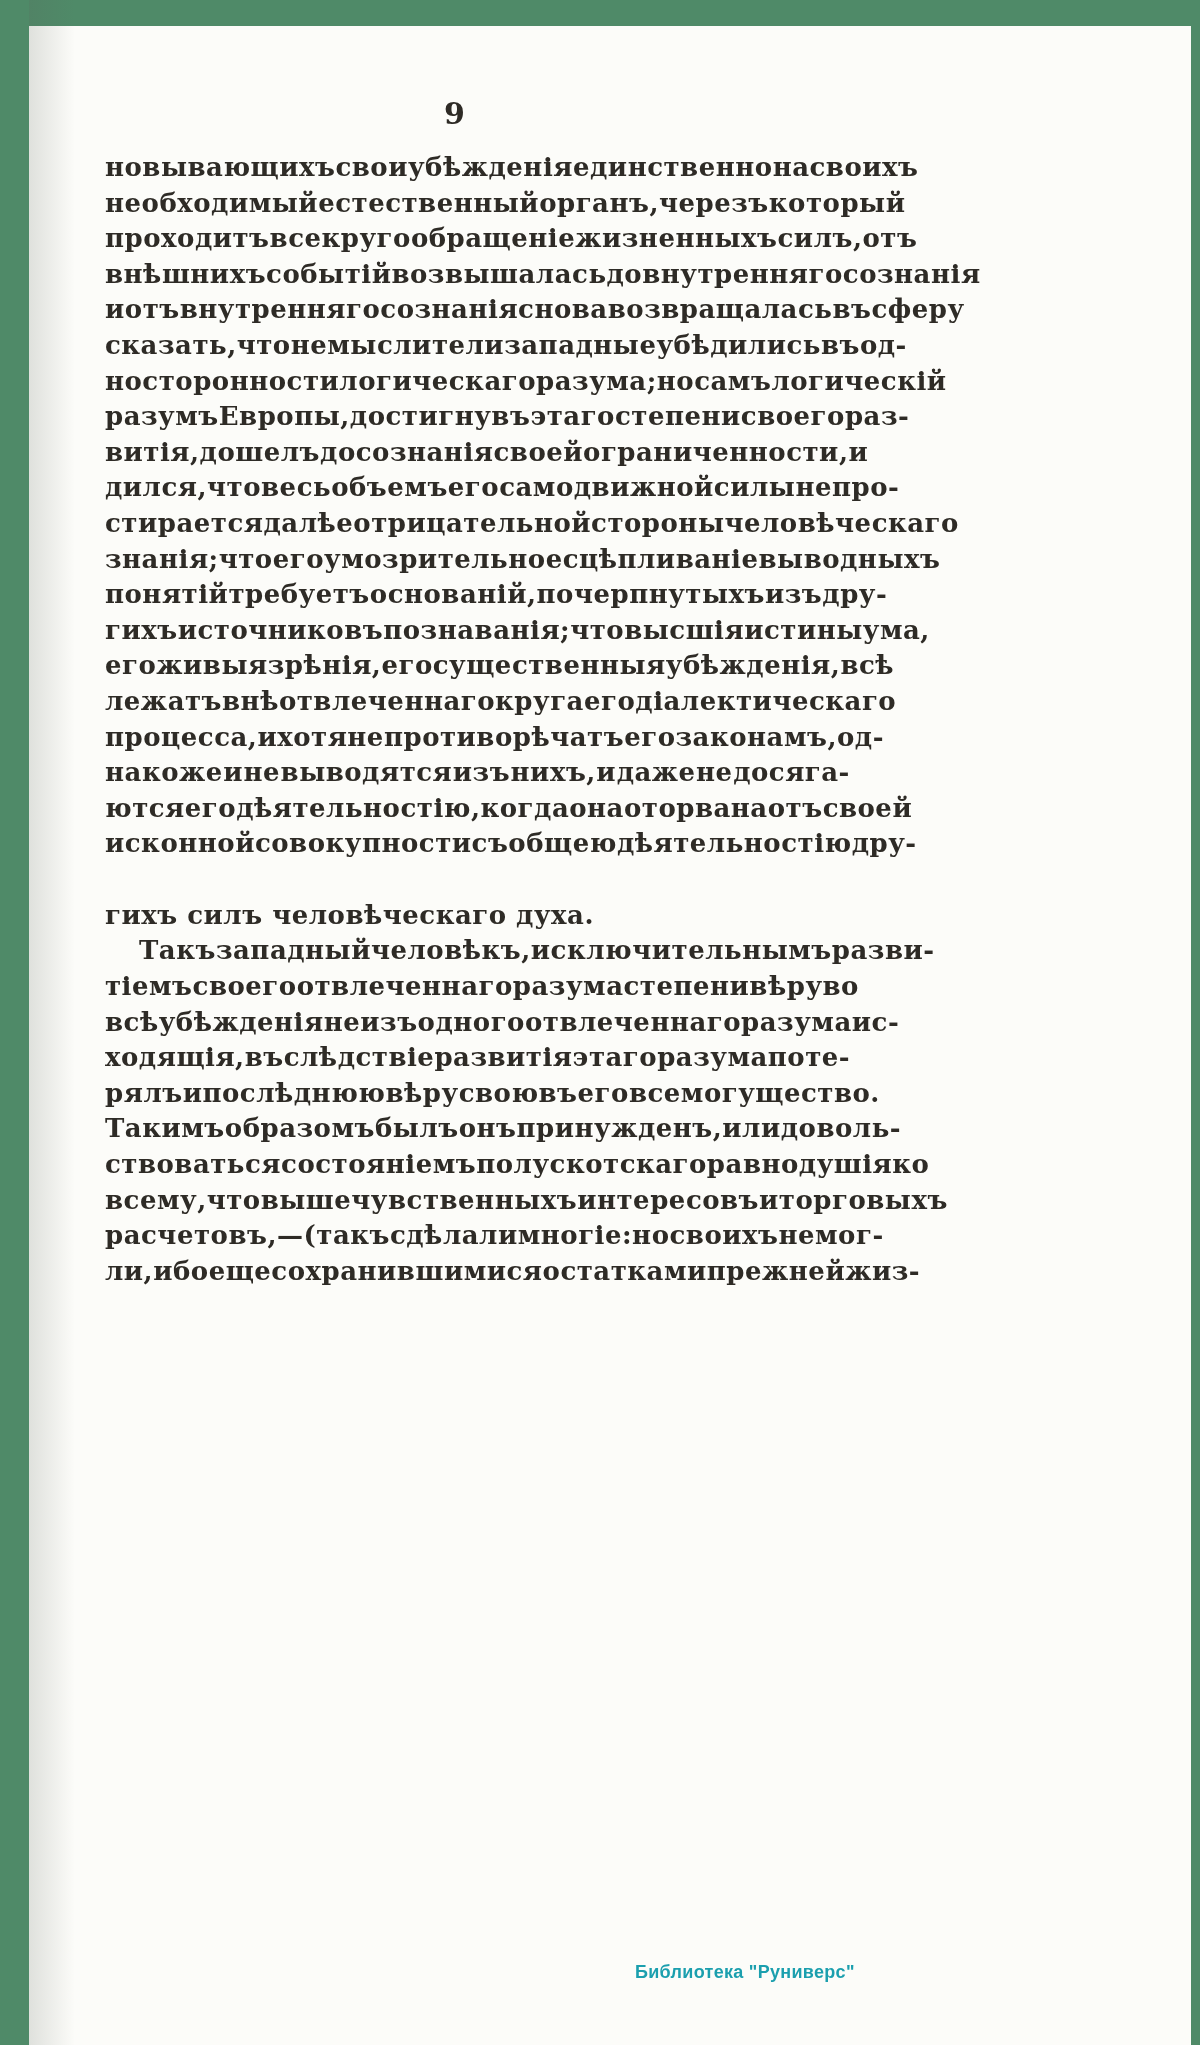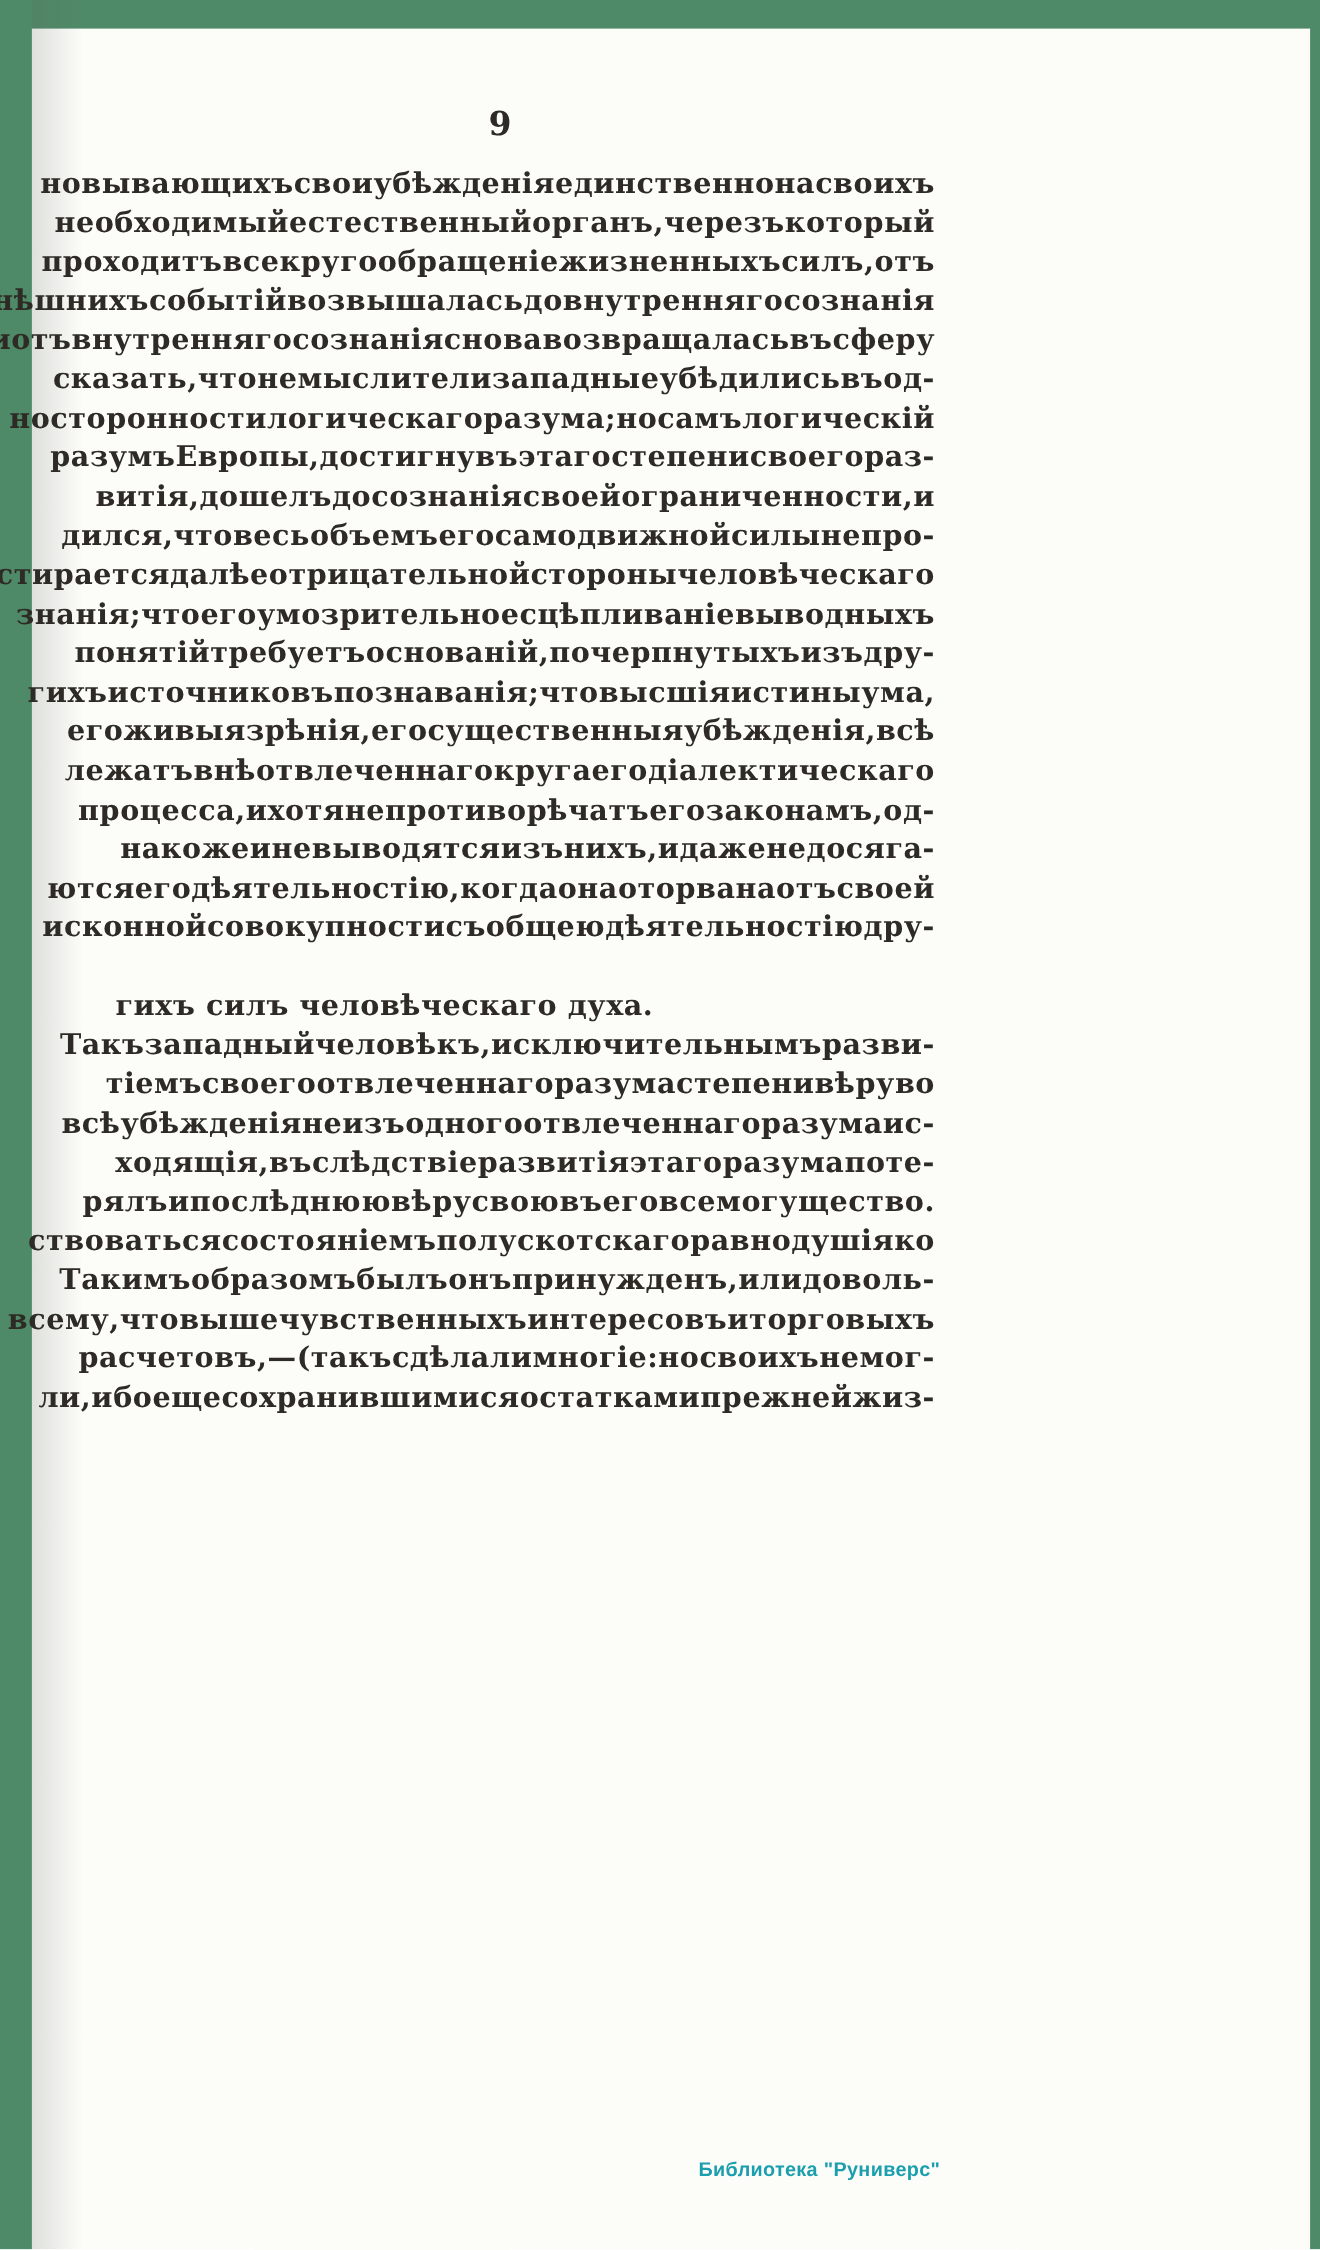--- a/index.html
+++ b/index.html
@@ -30,21 +30,21 @@
     font-size:30px;font-weight:bold;color:var(--ink);
     letter-spacing:1px;
   }
   .text-block{
     position:absolute;top:150px;left:105px;width:745px;
     color:var(--ink);
     font-size:26px;font-weight:bold;
     letter-spacing:0.5px;
   }
   .line{
-    display:flex;justify-content:flex-end;
+    display:flex;justify-content:space-between;
     height:35.6px;line-height:35.6px;
     white-space:pre;
   }
   .line.indent{padding-left:34px;}
   .line.flush{display:block;text-align:left;margin-top:36px;}
   .footer{
     position:absolute;top:1962px;left:635px;
     font-family:"Liberation Sans","DejaVu Sans",sans-serif;
     font-weight:bold;font-size:18px;
     color:var(--footer-teal);
@@ -82,21 +82,21 @@
       <div class="line"><span>процесса,</span><span>и</span><span>хотя</span><span>не</span><span>противорѣчатъ</span><span>его</span><span>законамъ,</span><span>од-</span></div>
       <div class="line"><span>накоже</span><span>и</span><span>не</span><span>выводятся</span><span>изъ</span><span>нихъ,</span><span>и</span><span>даже</span><span>не</span><span>досяга-</span></div>
       <div class="line"><span>ются</span><span>его</span><span>дѣятельностію,</span><span>когда</span><span>она</span><span>оторвана</span><span>отъ</span><span>своей</span></div>
       <div class="line"><span>исконной</span><span>совокупности</span><span>съ</span><span>общею</span><span>дѣятельностію</span><span>дру-</span></div>
       <div class="line flush">гихъ силъ человѣческаго духа.</div>
       <div class="line indent"><span>Такъ</span><span>западный</span><span>человѣкъ,</span><span>исключительнымъ</span><span>разви-</span></div>
       <div class="line"><span>тіемъ</span><span>своего</span><span>отвлеченнаго</span><span>разума</span><span>степени</span><span>вѣру</span><span>во</span></div>
       <div class="line"><span>всѣ</span><span>убѣжденія</span><span>не</span><span>изъ</span><span>одного</span><span>отвлеченнаго</span><span>разума</span><span>ис-</span></div>
       <div class="line"><span>ходящія</span><span>,</span><span>въ</span><span>слѣдствіе</span><span>развитія</span><span>этаго</span><span>разума</span><span>поте-</span></div>
       <div class="line"><span>рялъ</span><span>и</span><span>послѣднюю</span><span>вѣру</span><span>свою</span><span>въ</span><span>его</span><span>всемогущество.</span></div>
+      <div class="line"><span>Такимъ</span><span>образомъ</span><span>былъ</span><span>онъ</span><span>принужденъ,</span><span>или</span><span>доволь-</span></div>
       <div class="line"><span>ствоваться</span><span>состояніемъ</span><span>полускотскаго</span><span>равнодушія</span><span>ко</span></div>
-      <div class="line"><span>Такимъ</span><span>образомъ</span><span>былъ</span><span>онъ</span><span>принужденъ,</span><span>или</span><span>доволь-</span></div>
       <div class="line"><span>всему,</span><span>что</span><span>выше</span><span>чувственныхъ</span><span>интересовъ</span><span>и</span><span>торговыхъ</span></div>
       <div class="line"><span>расчетовъ,</span><span>—</span><span>(</span><span>такъ</span><span>сдѣлали</span><span>многіе:</span><span>но</span><span>своихъ</span><span>не</span><span>мог-</span></div>
       <div class="line"><span>ли,</span><span>ибо</span><span>еще</span><span>сохранившимися</span><span>остатками</span><span>прежней</span><span>жиз-</span></div>
     </div>
 
   <div class="footer">Библиотека "Руниверс"</div>
 </div>
 
 </body></html>

